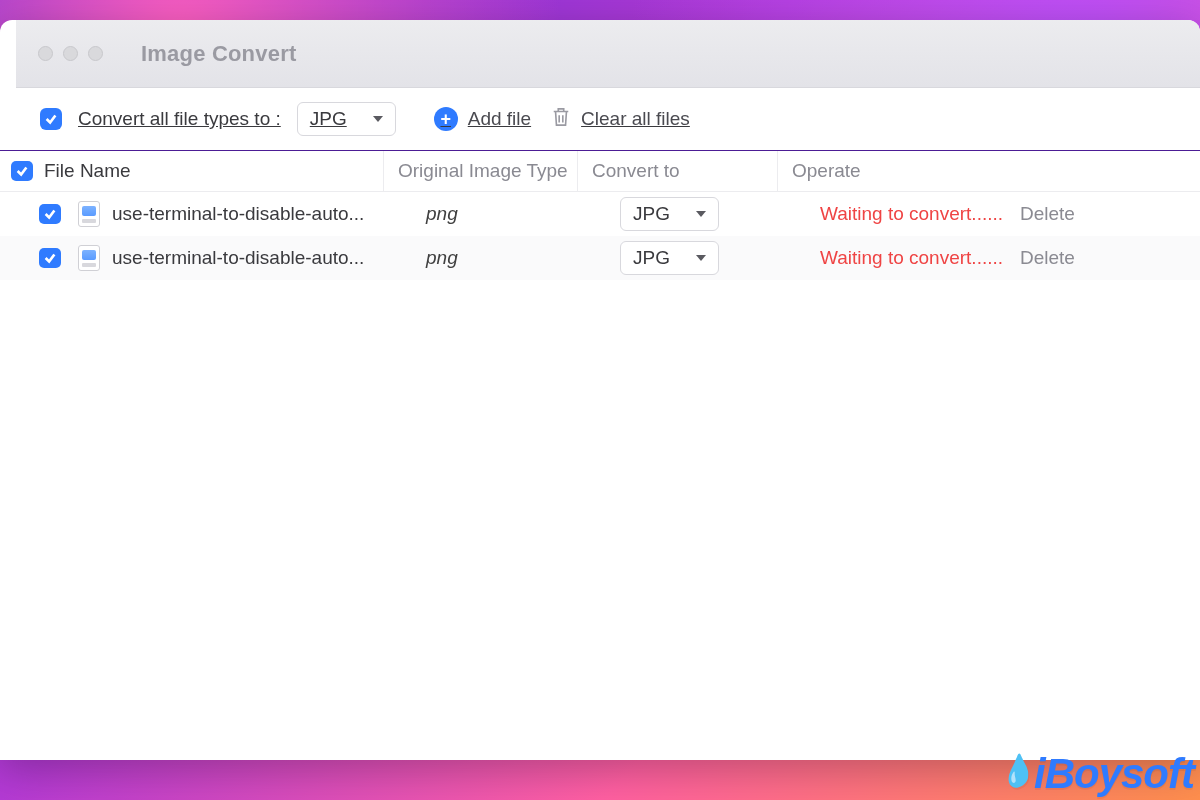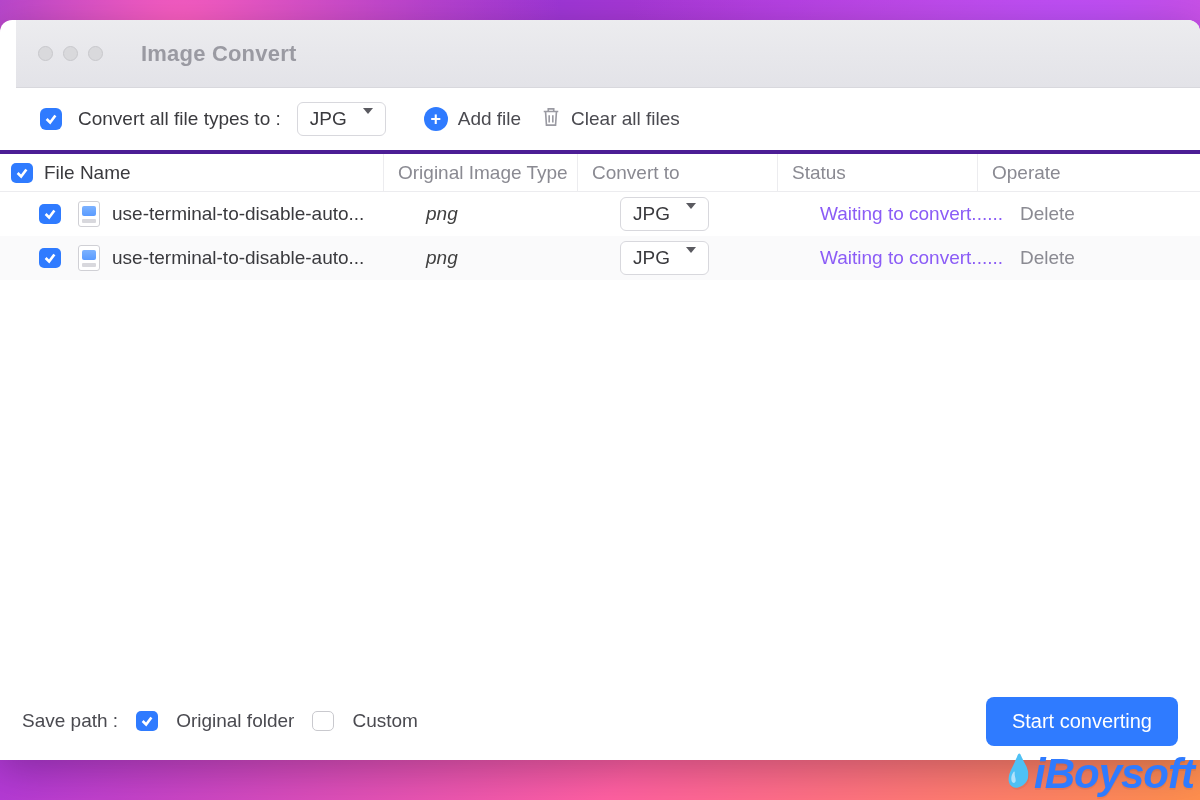--- a/index.html
+++ b/index.html
@@ -20,57 +20,57 @@
   .titlebar {
     height: 68px; background: linear-gradient(#ececef, #e3e3e8);
     display: flex; align-items: center; padding: 0 22px; gap: 10px;
     border-bottom: 1px solid #d8d8dd;
     margin-left: 16px;
   }
   .traffic { display: flex; gap: 10px; margin-right: 28px; }
   .tl-btn { width: 15px; height: 15px; border-radius: 50%; background: #d9d9dc; border: 1px solid #c8c8cc; }
   .title { color: #9a9aa2; font-size: 22px; font-weight: 600; letter-spacing: 0.2px; }
   .toolbar {
-    display: flex; align-items: center; gap: 20px; padding: 14px 40px; font-size: 19px; color: #3a3a3e;
+    display: flex; align-items: center; gap: 20px; padding: 14px 40px; font-size: 19px; color: #3a3a3e; text-decoration: underline;
   }
   .chk {
     width: 22px; height: 22px; border-radius: 6px; background: #2f7bff; display: inline-flex;
     align-items: center; justify-content: center; flex: 0 0 22px;
   }
   .chk.small { width: 20px; height: 20px; border-radius: 5px; }
   .chk.empty { background: #fff; border: 1.5px solid #c9c9ce; }
   .chk svg { width: 14px; height: 14px; stroke: #fff; stroke-width: 3; fill: none; }
   .convert-all { display: flex; align-items: center; gap: 16px; }
   .select {
-    display: inline-flex; gap: 16px; border: 1px solid #d8d8dd; border-radius: 6px;
+    display: inline-flex; align-items: center; gap: 26px; border: 1px solid #d8d8dd; border-radius: 6px;
     padding: 5px 12px; background: #fff; color: #3a3a3e; font-size: 19px;
   }
   .select .caret { width: 0; height: 0; border-left: 5px solid transparent; border-right: 5px solid transparent; border-top: 6px solid #5a5a60; }
   .tool-item { display: flex; align-items: center; gap: 10px; color: #4a4a50; }
   .add-icon { width: 24px; height: 24px; border-radius: 50%; background: #2f7bff; color: #fff; display: flex; align-items: center; justify-content: center; font-size: 18px; line-height: 1; font-weight: 700; }
   .trash svg { width: 20px; height: 22px; fill: none; stroke: #9a9aa2; stroke-width: 1.8; }
   .table-head {
-    display: flex; align-items: center; height: 42px; border-top: 4px solid #4c1d95; border-bottom: 1px solid #ececef;
+    display: flex; align-items: center; height: 42px; border-top: 1px solid #4c1d95; border-bottom: 1px solid #ececef;
     font-size: 19px; color: #4a4a50; background: #fff;
   }
   .col-chk { width: 44px; display: flex; justify-content: center; }
   .col-name { flex: 0 0 340px; padding-left: 0; border-right: 1px solid #ececef; height: 100%; display: flex; align-items: center; }
   .col-type { flex: 0 0 194px; padding-left: 14px; border-right: 1px solid #ececef; height: 100%; display: flex; align-items: center; color: #8a8a92; }
   .col-conv { flex: 0 0 200px; padding-left: 14px; border-right: 1px solid #ececef; height: 100%; display: flex; align-items: center; color: #8a8a92; }
   .col-status { flex: 0 0 200px; padding-left: 14px; border-right: 1px solid #ececef; height: 100%; display: flex; align-items: center; color: #8a8a92; }
   .col-op { flex: 1; padding-left: 14px; height: 100%; display: flex; align-items: center; color: #8a8a92; text-align: center; }
   .rows { flex: 1; overflow: auto; }
   .row {
     display: flex; align-items: center; height: 44px; font-size: 19px; color: #4a4a50; padding-left: 28px;
   }
   .row.alt { background: #fafafb; }
   .row .col-name { border-right: none; gap: 12px; }
   .row .col-type { border-right: none; color: #404040; font-style: italic; }
   .row .col-conv { border-right: none; }
-  .row .col-status { border-right: none; color: #8b5cf6; }
+  .row .col-status { border-right: none; color: #ef4444; }
   .row .col-op { color: #8a8a92; }
   .file-icon {
     width: 22px; height: 26px; background: #fff; border: 1px solid #d0d0d5; border-radius: 3px; position: relative; flex: 0 0 22px; margin-left: 6px;
   }
   .file-icon::before { content: ""; position: absolute; left: 3px; top: 4px; width: 14px; height: 10px; background: linear-gradient(#7cb2ff,#5a9bff); border-radius: 2px; }
   .file-icon::after { content: ""; position: absolute; left: 3px; bottom: 3px; width: 14px; height: 4px; background: #d8d8dd; border-radius: 1px; }
   .fname { white-space: nowrap; overflow: hidden; text-overflow: ellipsis; max-width: 280px; color: #3a3a3e; }
   .footer {
     height: 78px; display: flex; align-items: center; padding: 0 22px; gap: 18px; font-size: 19px; color: #4a4a50;
   }
@@ -131,21 +131,20 @@
       <div class="col-chk">
         <span class="chk small">
           <svg viewBox="0 0 16 16">
               <polyline points="3 8 7 12 13 4"></polyline>
             </svg>
         </span>
       </div>
       <div class="col-name" style="color:#3a3a3e;">File Name</div>
       <div class="col-type">Original Image Type</div>
       <div class="col-conv">Convert to</div>
-      <div class="col-status">Status</div>
       <div class="col-op">Operate</div>
     </div>
 
     <div class="rows">
       <div class="row">
         <div class="col-chk">
           <span class="chk small">
             <svg viewBox="0 0 16 16">
                 <polyline points="3 8 7 12 13 4"></polyline>
               </svg>
@@ -187,32 +186,19 @@
             <span class="caret"></span>
           </span>
         </div>
         <div class="col-status">Waiting to convert......</div>
         <div class="col-op">
             <span>Delete</span>
           </div>
       </div>
     </div>
 
-    <div class="footer">
-      <span>Save path :</span>
-      <span class="chk small">
-        <svg viewBox="0 0 16 16">
-            <polyline points="3 8 7 12 13 4"></polyline>
-          </svg>
-      </span>
-      <span>Original folder</span>
-      <span class="chk small empty"></span>
-      <span>Custom</span>
-      <span class="spacer"></span>
-      <button class="start-btn">Start converting</button>
-    </div>
 
   </div>
 
   <div class="watermark">
     <span class="drop">💧</span><span>iBoysoft</span>
   </div>
 </div>
 
 </body></html>

